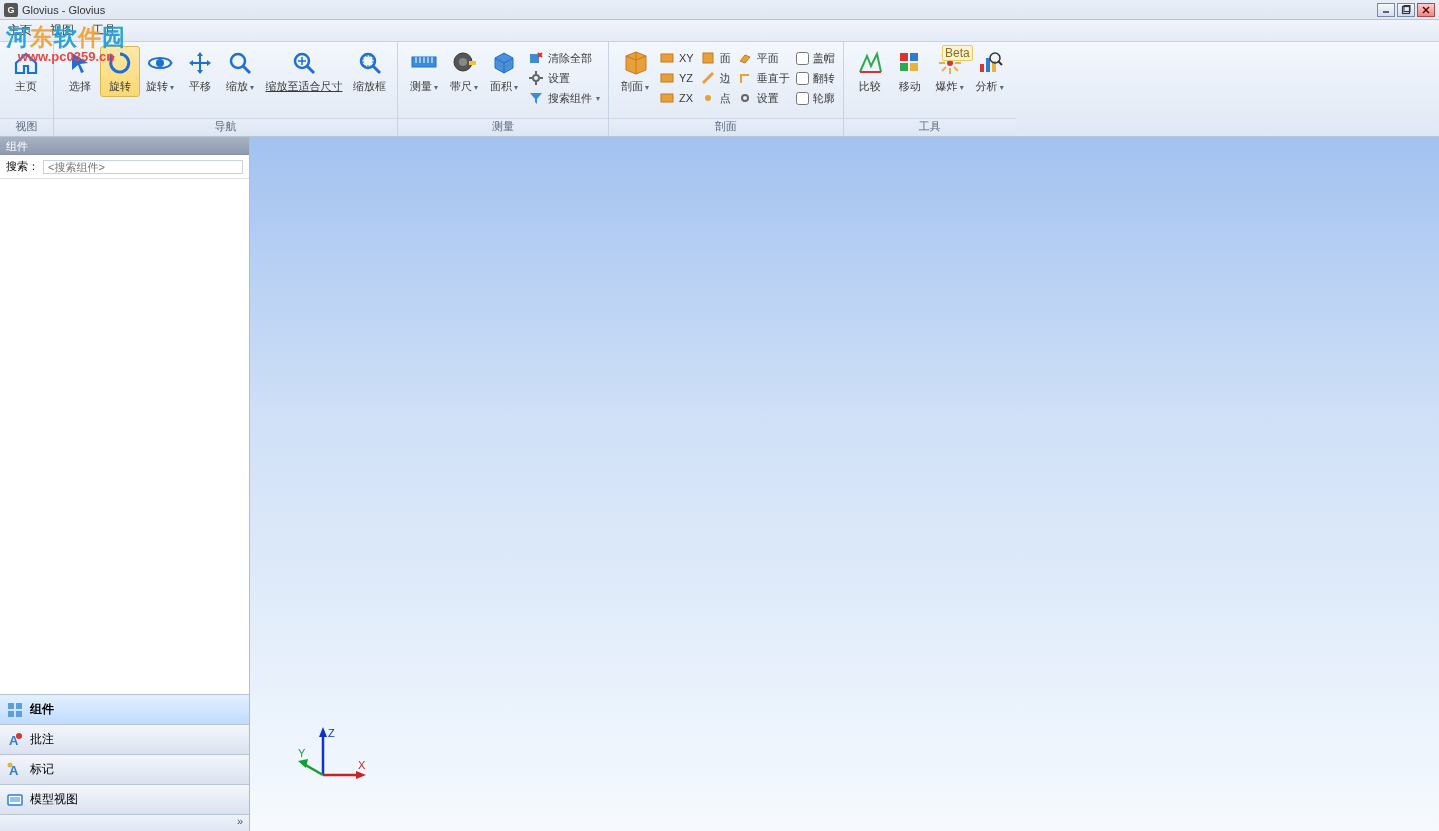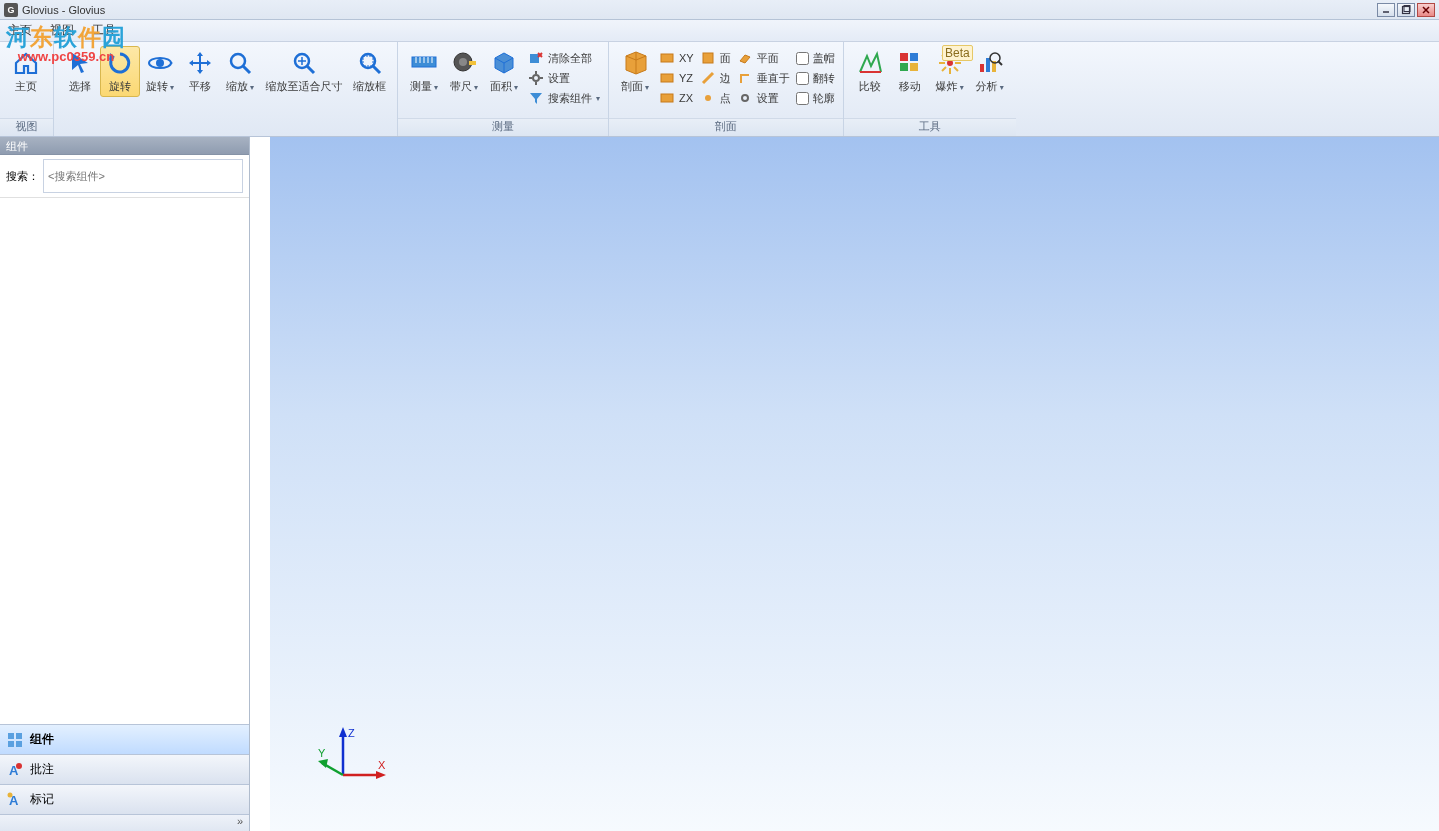--- a/index.html
+++ b/index.html
@@ -28,25 +28,25 @@
 .rbtn .ico { width:28px; height:28px; display:flex; align-items:center; justify-content:center; margin-bottom:2px; }
 .rbtn .lbl { font-size:11px; white-space:nowrap; }
 .rbtn.split .lbl::after { content:" ▾"; font-size:8px; color:#5a6a80; }
 
 .smallcol { display:flex; flex-direction:column; gap:0; padding-top:2px; margin-left:2px; }
 .smallitem { display:flex; align-items:center; gap:4px; font-size:11px; height:20px; padding:0 2px; cursor:pointer; white-space:nowrap;}
 .smallitem .sico { width:16px; height:16px; display:flex; align-items:center; justify-content:center; }
 .smallitem input[type=checkbox]{ width:13px; height:13px; }
 
 
-.body { display:flex; height: calc(831px - 20px - 22px - 95px); gap: 20px; }
+.body { display:flex; height: calc(831px - 20px - 22px - 95px); }
 .sidepanel { width:250px; border-right:1px solid #b0bccd; display:flex; flex-direction:column; background:#fff;}
 .panel-title { height:18px; background:linear-gradient(#a7b2c2,#8f9cb0); color:#fff; font-size:11px; padding:2px 6px; border-bottom:1px solid #8592a6;}
 .search-row { display:flex; align-items:center; padding:4px 6px; font-size:11px; gap:4px; border-bottom:1px solid #e0e0e0;justify-content:center;}
-.search-row input { flex:1; height:34px; font-size:11px; padding:1px 4px; border:1px solid #c8d2e2; color:#888;}
+.search-row input { flex:1; height:14px; font-size:11px; padding:1px 4px; border:1px solid #c8d2e2; color:#888;}
 .tree-area { flex:1; background:#fff; }
 .accordion { border-top:1px solid #b7c4d8; }
 .acc-item { height:30px; display:flex; align-items:center; gap:6px; padding:0 6px; font-size:12px; background:linear-gradient(#f3f6fb,#dae2ef); border-bottom:1px solid #b7c4d8; cursor:pointer; }
 .acc-item.active { background:linear-gradient(#e3f0ff,#c0dbff); font-weight:bold; }
 .acc-item .aico { width:18px; height:18px; display:flex; align-items:center; justify-content:center;}
 .acc-collapse { height:16px; text-align:right; padding-right:6px; font-size:11px; color:#555; background:linear-gradient(#eef2f9,#e0e7f2); cursor:pointer;}
 
 .viewport { flex:1; background:linear-gradient(#a3c2f0 0%, #cfe0f7 40%, #f6fafe 100%); position:relative; }
 .axis { position:absolute; left:48px; bottom:36px; width:70px; height:70px; }
 
@@ -143,41 +143,42 @@
       </div>
       <div class="rbtn split">
         <span class="ico">
             <svg width="26" height="26" viewBox="0 0 26 26">
               <circle cx="11" cy="11" r="7" fill="none" stroke="#1e6fd6" stroke-width="2.5"></circle>
               <line x1="16" y1="16" x2="23" y2="23" stroke="#1e6fd6" stroke-width="3"></line>
             </svg>
           </span>
         <span class="lbl">缩放</span>
       </div>
-      <div class="rbtn" style="min-width:88px;">
+      <div class="rbtn" style="min-width:88px;text-decoration:underline;">
         <span class="ico">
             <svg width="26" height="26" viewBox="0 0 26 26">
               <circle cx="11" cy="11" r="7" fill="none" stroke="#1e6fd6" stroke-width="2.5"></circle>
               <line x1="16" y1="16" x2="23" y2="23" stroke="#1e6fd6" stroke-width="3"></line>
               <path d="M7 11 L15 11 M11 7 L11 15" stroke="#1e6fd6" stroke-width="1.5"></path>
             </svg>
           </span>
         <span class="lbl">缩放至适合尺寸</span>
       </div>
       <div class="rbtn">
         <span class="ico">
             <svg width="26" height="26" viewBox="0 0 26 26">
               <circle cx="11" cy="11" r="7" fill="none" stroke="#1e6fd6" stroke-width="2.5"></circle>
               <line x1="16" y1="16" x2="23" y2="23" stroke="#1e6fd6" stroke-width="3"></line>
               <rect x="6" y="6" width="10" height="10" fill="none" stroke="#1e6fd6" stroke-width="1" stroke-dasharray="2 1"></rect>
             </svg>
           </span>
         <span class="lbl">缩放框</span>
       </div>
     </div>
+    <div class="group-label">导航</div>
   </div>
 
   <div class="ribbon-group">
     <div class="group-body">
       <div class="rbtn split">
         <span class="ico">
             <svg width="28" height="24" viewBox="0 0 28 24">
               <rect x="2" y="6" width="24" height="10" fill="#3d8dd6" stroke="#1e6fd6"></rect>
               <g stroke="#fff" stroke-width="1">
                 <line x1="6" y1="6" x2="6" y2="12"></line>
@@ -444,20 +445,29 @@
         <span>批注</span>
       </div>
       <div class="acc-item">
         <span class="aico">
             <svg width="16" height="16">
               <text x="2" y="13" font-size="13" font-weight="bold" fill="#2e7cd6">A</text>
               <circle cx="3" cy="3" r="2.5" fill="#e8b33a"></circle>
             </svg>
           </span>
         <span>标记</span>
+      </div>
+      <div class="acc-item">
+        <span class="aico">
+            <svg width="16" height="16">
+              <rect x="1" y="3" width="14" height="10" rx="1" fill="#fff" stroke="#2e7cd6" stroke-width="1.5"></rect>
+              <rect x="3" y="5" width="10" height="5" fill="#8cc5f0"></rect>
+            </svg>
+          </span>
+        <span>模型视图</span>
       </div>
       <div class="acc-collapse">»</div>
     </div>
   </div>
 
   <div class="viewport">
     <svg class="axis" viewBox="0 0 70 70">
       <line x1="25" y1="50" x2="25" y2="8" stroke="#1030d0" stroke-width="2.5"></line>
       <polygon points="25,2 21,12 29,12" fill="#1030d0"></polygon>
       <text x="30" y="12" font-size="11" fill="#1030d0">Z</text>

